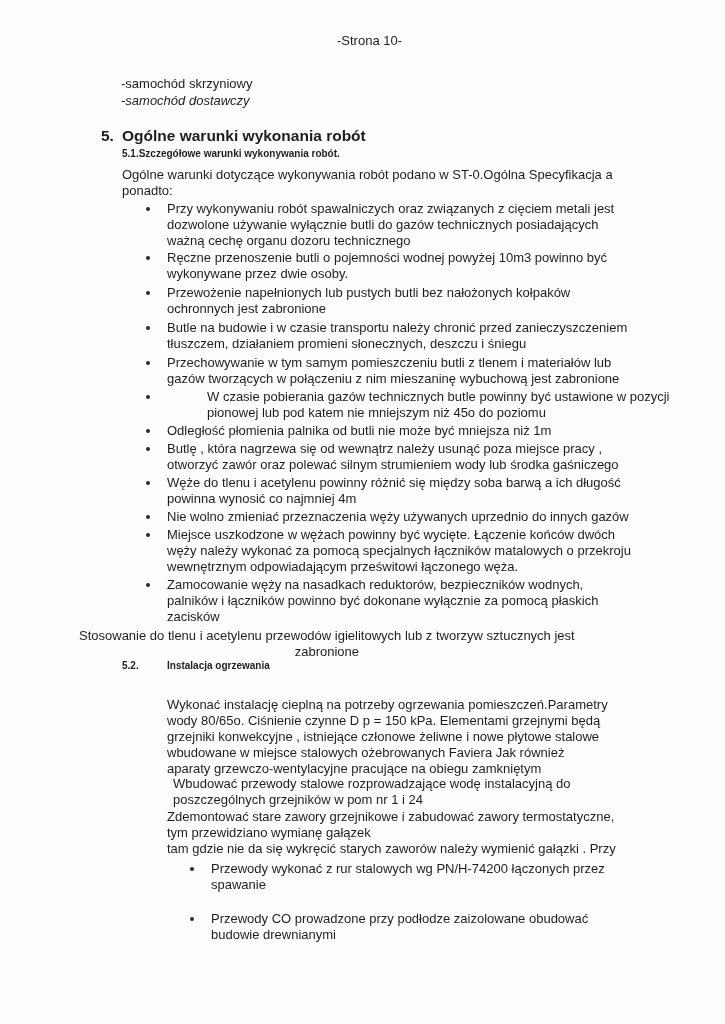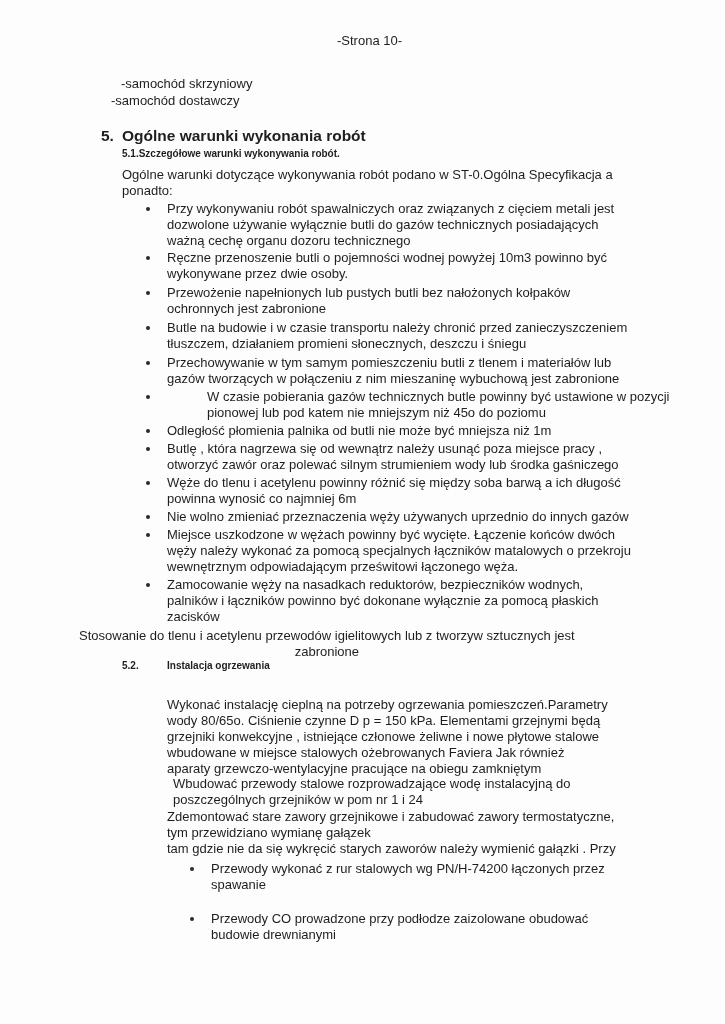--- a/index.html
+++ b/index.html
@@ -13,21 +13,21 @@
   .h2 { font-size: 10px; font-weight: bold; }
   .bul { position: absolute; width: 4px; height: 4px; border-radius: 50%; background: #2a2a2a; }
   .line { display: block; white-space: nowrap; }
 </style>
 </head>
 <body>
 
 <div class="abs t" style="left:337px;top:33px;">-Strona 10-</div>
 
 <div class="abs t" style="left:121px;top:76px;">-samochód skrzyniowy</div>
-<div class="abs t" style="left:111px;top:93px;">-samochód dostawczy</div>
+<div class="abs t" style="left:121px;top:93px;font-style:italic;">-samochód dostawczy</div>
 
 <div class="abs h1" style="left:101px;top:127px;">5.</div>
 <div class="abs h1" style="left:122px;top:127px;">Ogólne warunki wykonania robót</div>
 <div class="abs h2" style="left:122px;top:148px;">5.1.Szczegółowe warunki wykonywania robót.</div>
 
 <div class="abs t" style="left:122px;top:167px;">
   <span class="line">Ogólne warunki dotyczące wykonywania robót podano w ST-0.Ogólna Specyfikacja a</span>
   <span class="line">ponadto:</span>
 </div>
 
@@ -68,21 +68,21 @@
       <span class="line">Odległość płomienia palnika od butli nie może być mniejsza niż 1m</span>
     </div>
     <span class="bul" style="left: 146px; top: 447px;"></span>
     <div class="abs t" style="left: 167px; top: 441px;">
       <span class="line">Butlę , która nagrzewa się od wewnątrz należy usunąć poza miejsce pracy ,</span>
       <span class="line">otworzyć zawór oraz polewać silnym strumieniem wody lub środka gaśniczego</span>
     </div>
     <span class="bul" style="left: 146px; top: 481px;"></span>
     <div class="abs t" style="left: 167px; top: 475px;">
       <span class="line">Węże do tlenu i acetylenu powinny różnić się między soba barwą a ich długość</span>
-      <span class="line">powinna wynosić co najmniej 6m</span>
+      <span class="line">powinna wynosić co najmniej 4m</span>
     </div>
     <span class="bul" style="left: 146px; top: 515px;"></span>
     <div class="abs t" style="left: 167px; top: 509px;">
       <span class="line">Nie wolno zmieniać przeznaczenia węży używanych uprzednio do innych gazów</span>
     </div>
     <span class="bul" style="left: 146px; top: 533px;"></span>
     <div class="abs t" style="left: 167px; top: 527px;">
       <span class="line">Miejsce uszkodzone w  wężach powinny być wycięte. Łączenie końców dwóch</span>
       <span class="line">węży należy wykonać za pomocą specjalnych łączników matalowych o przekroju</span>
       <span class="line">wewnętrznym odpowiadającym prześwitowi łączonego węża.</span>

